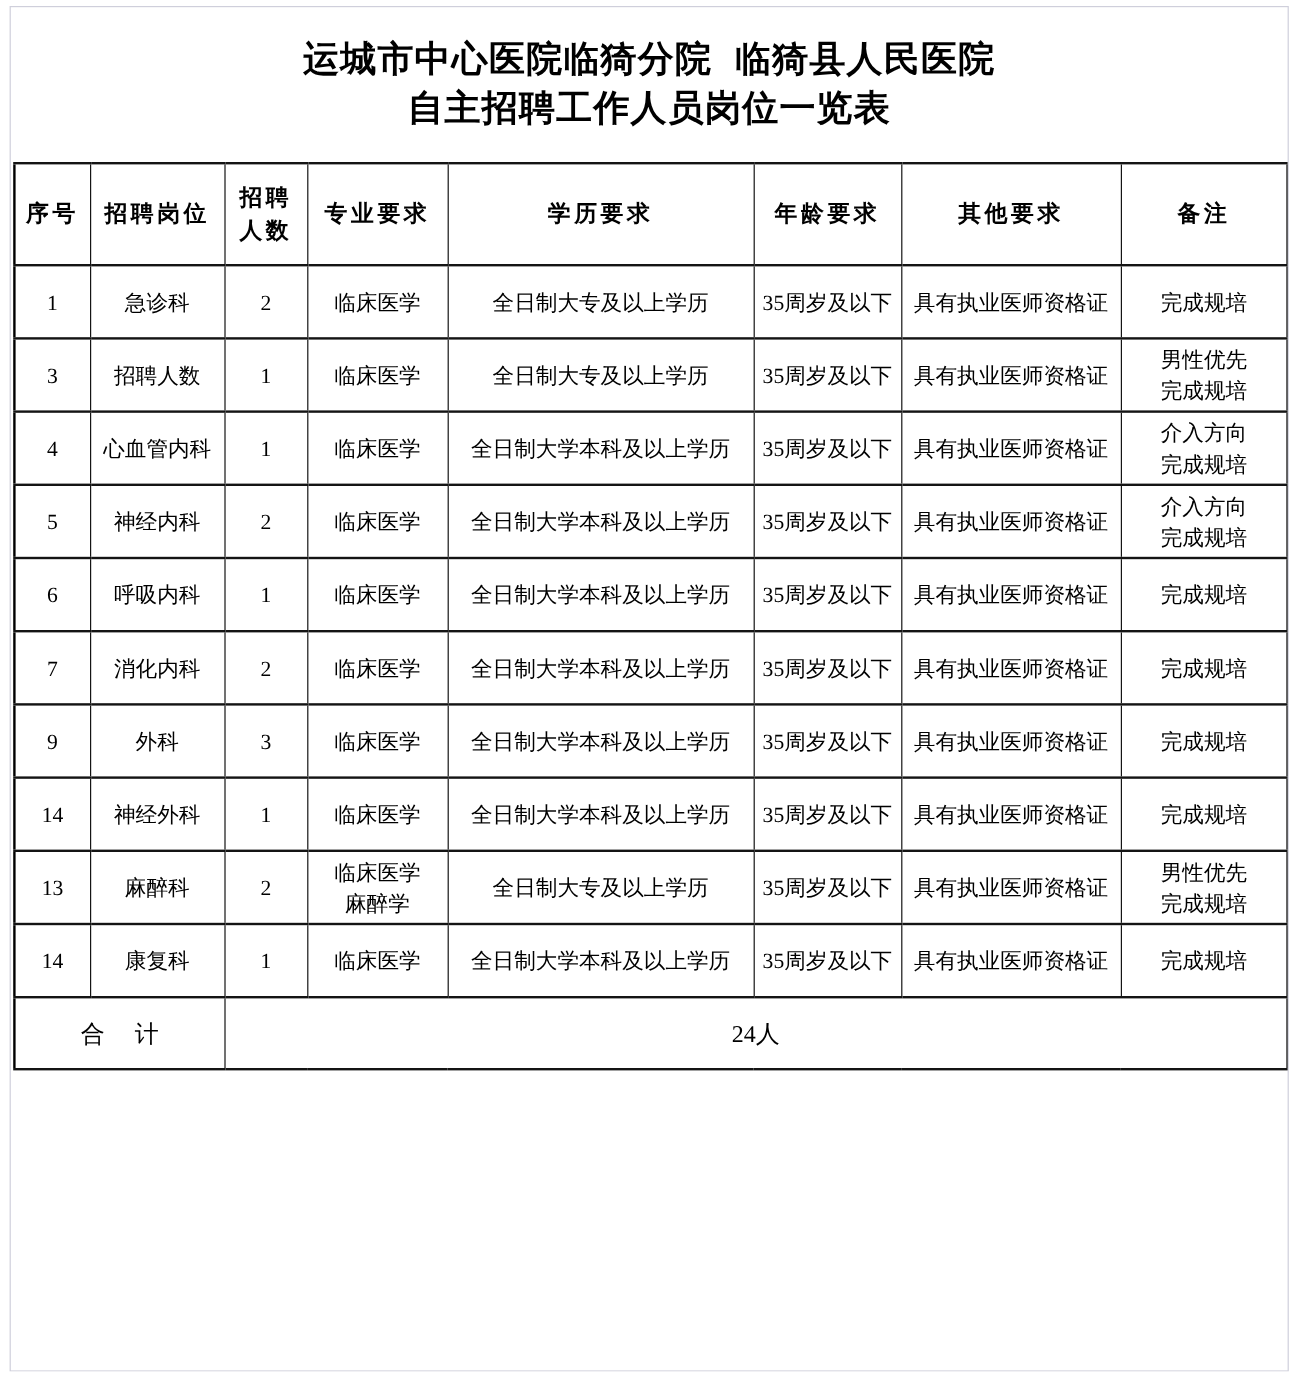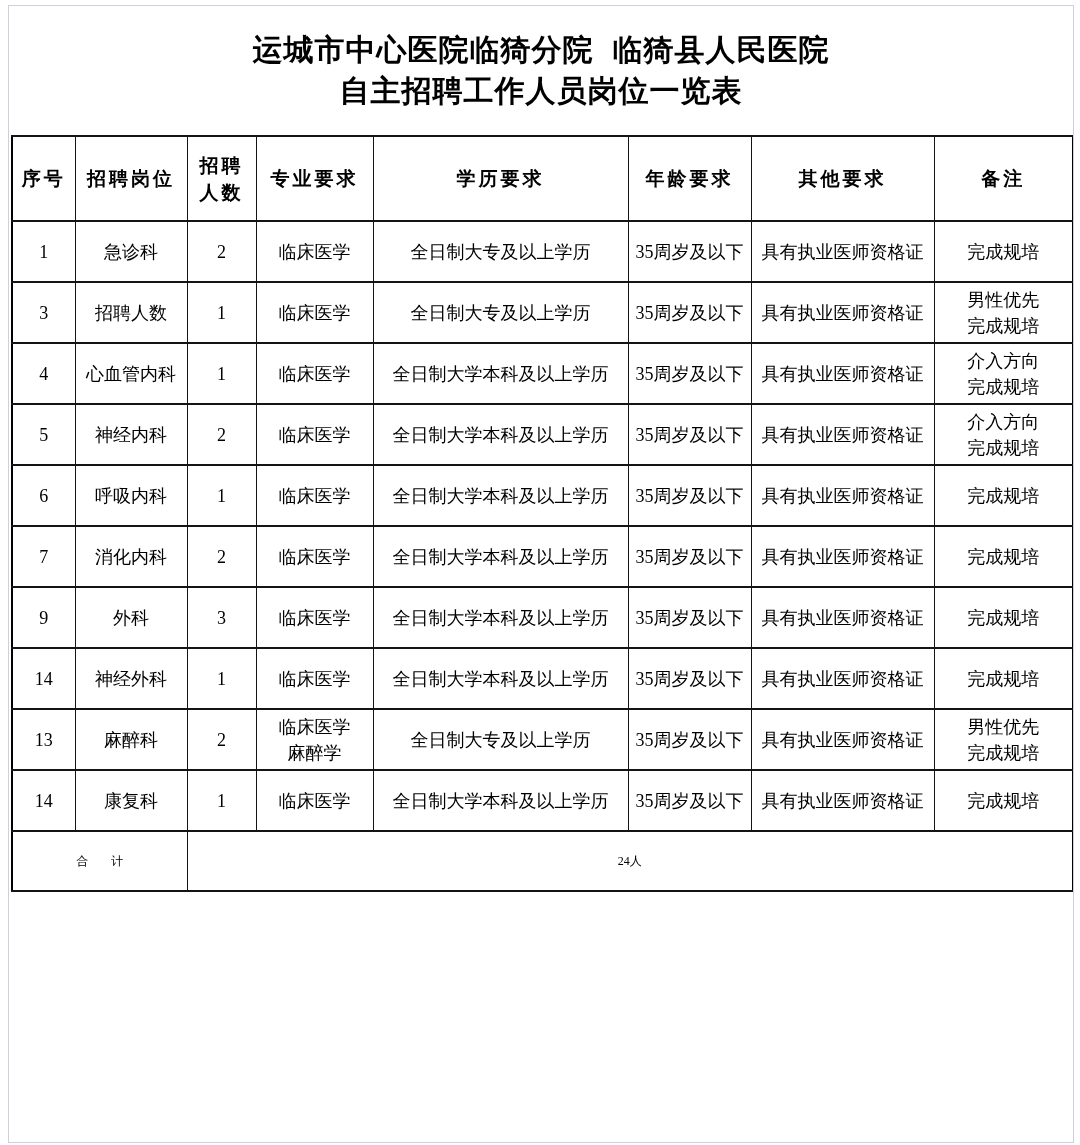--- a/index.html
+++ b/index.html
@@ -52,21 +52,21 @@
     line-height: 27px;
   }
   tr.data-row { height: 61px; }
   tr.data-row td {
     font-size: 18px;
     line-height: 26px;
     white-space: pre-line;
   }
   tr.footer-row { height: 60px; }
   tr.footer-row td {
-    font-size: 12px;
+    font-size: 20px;
   }
   td.sum-label { letter-spacing: 10px; text-indent: 10px; }
 </style>
 </head>
 <body>
 
 <div class="page-frame">
 
   <div class="title-block">
     <div>运城市中心医院临猗分院 临猗县人民医院</div>

